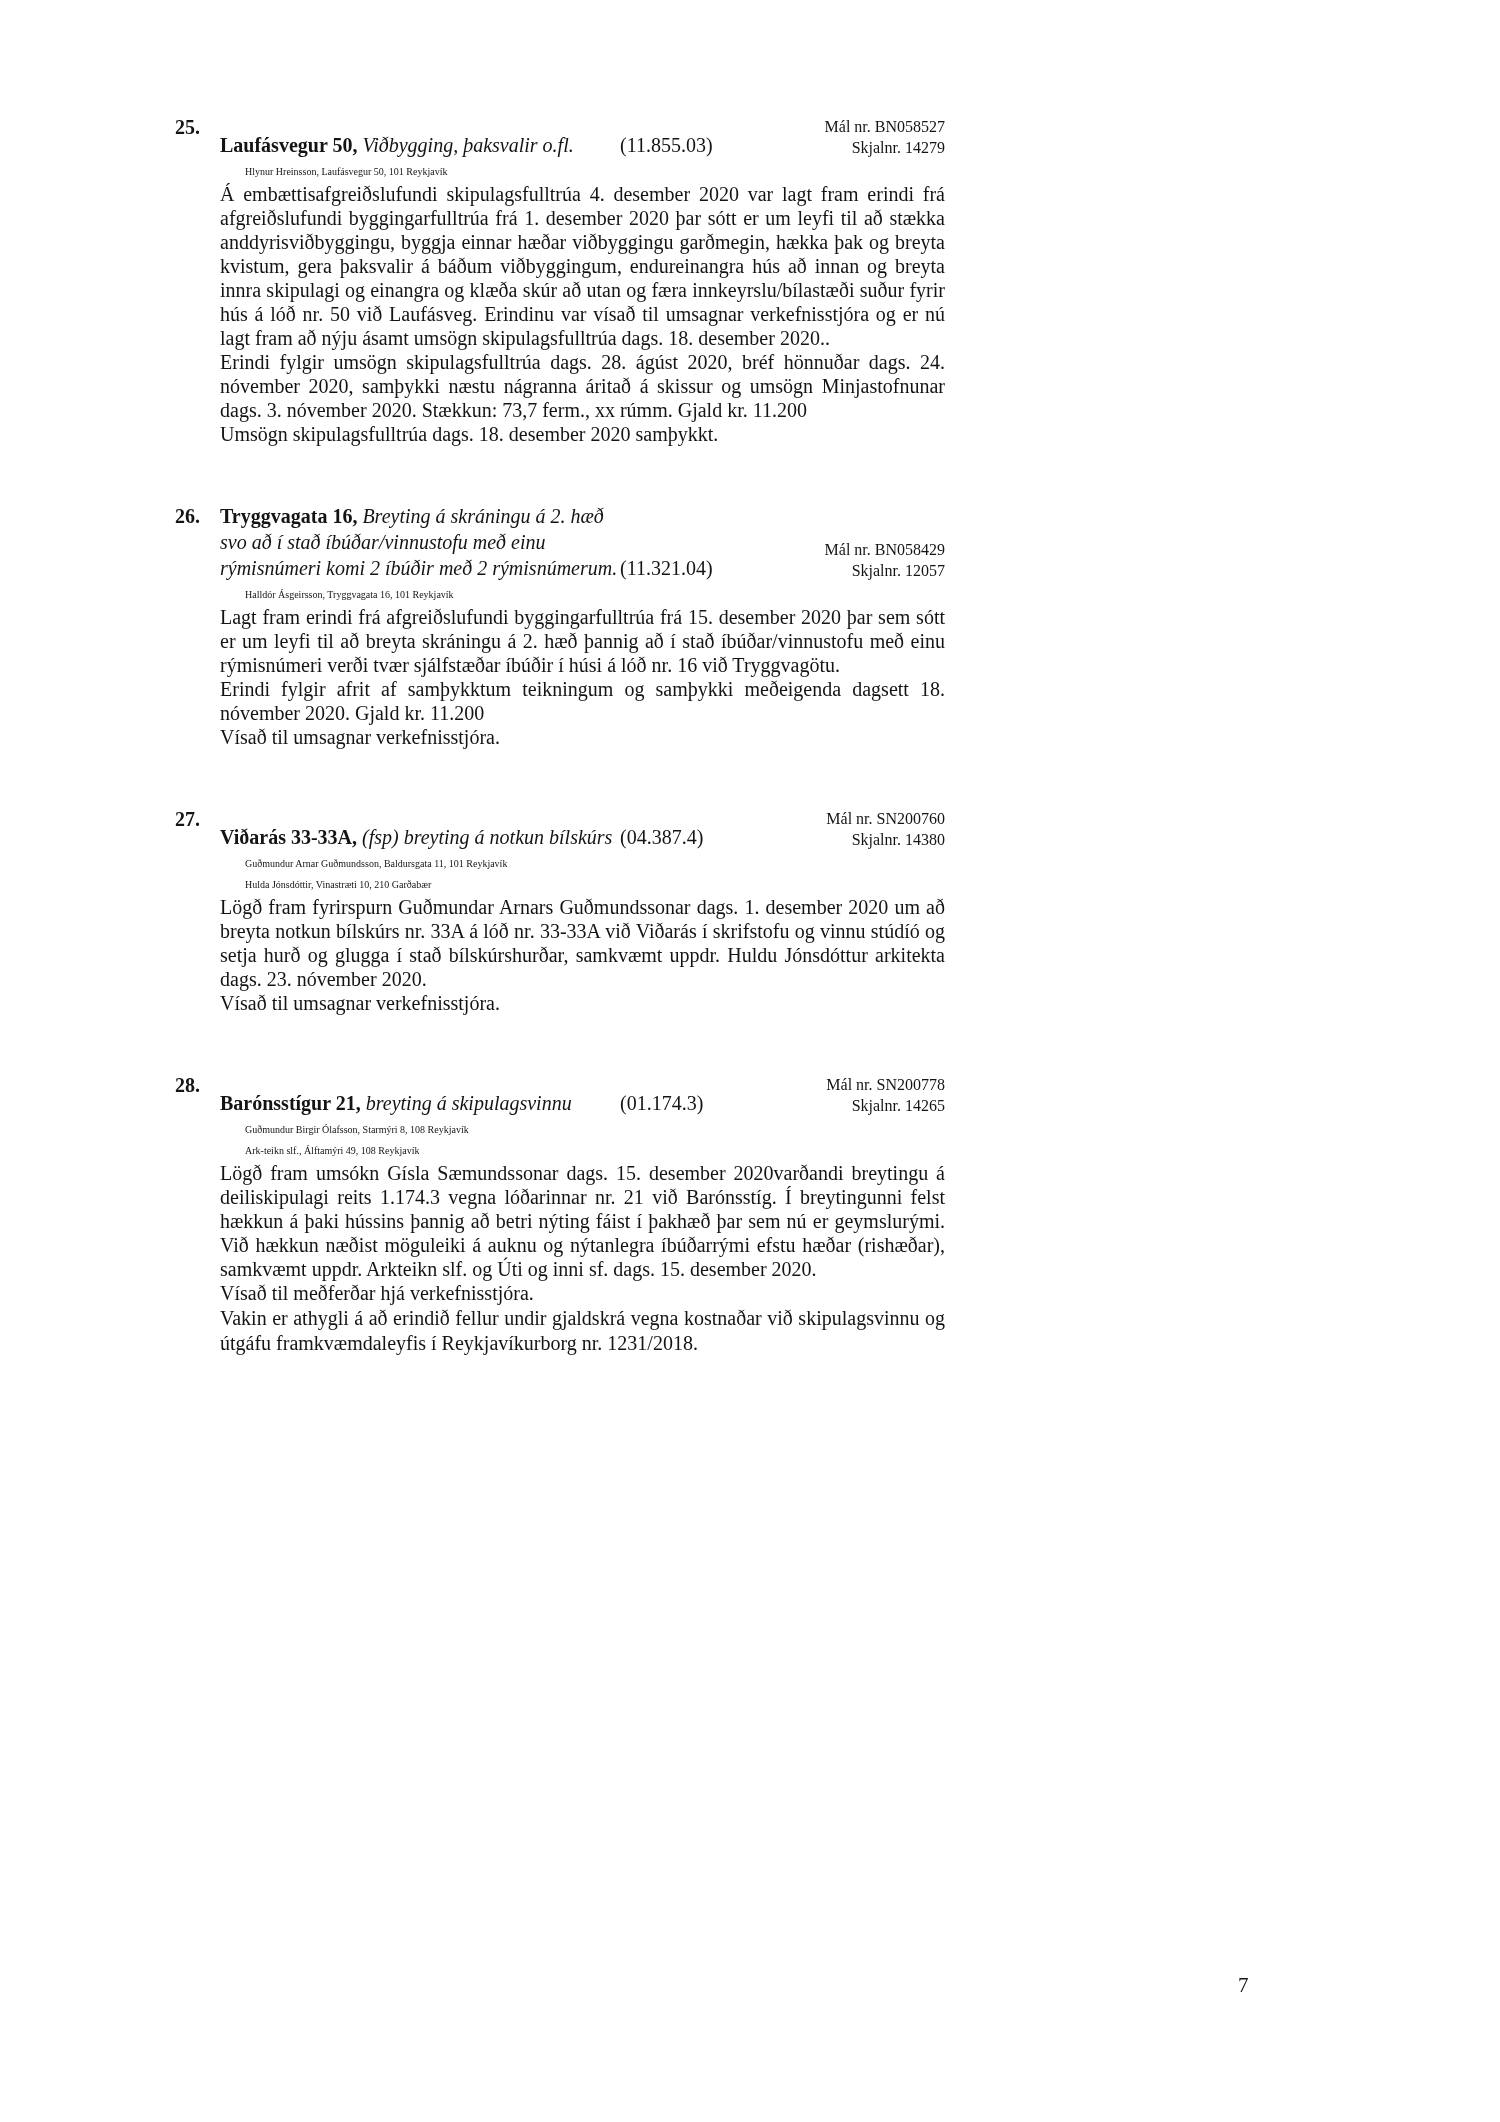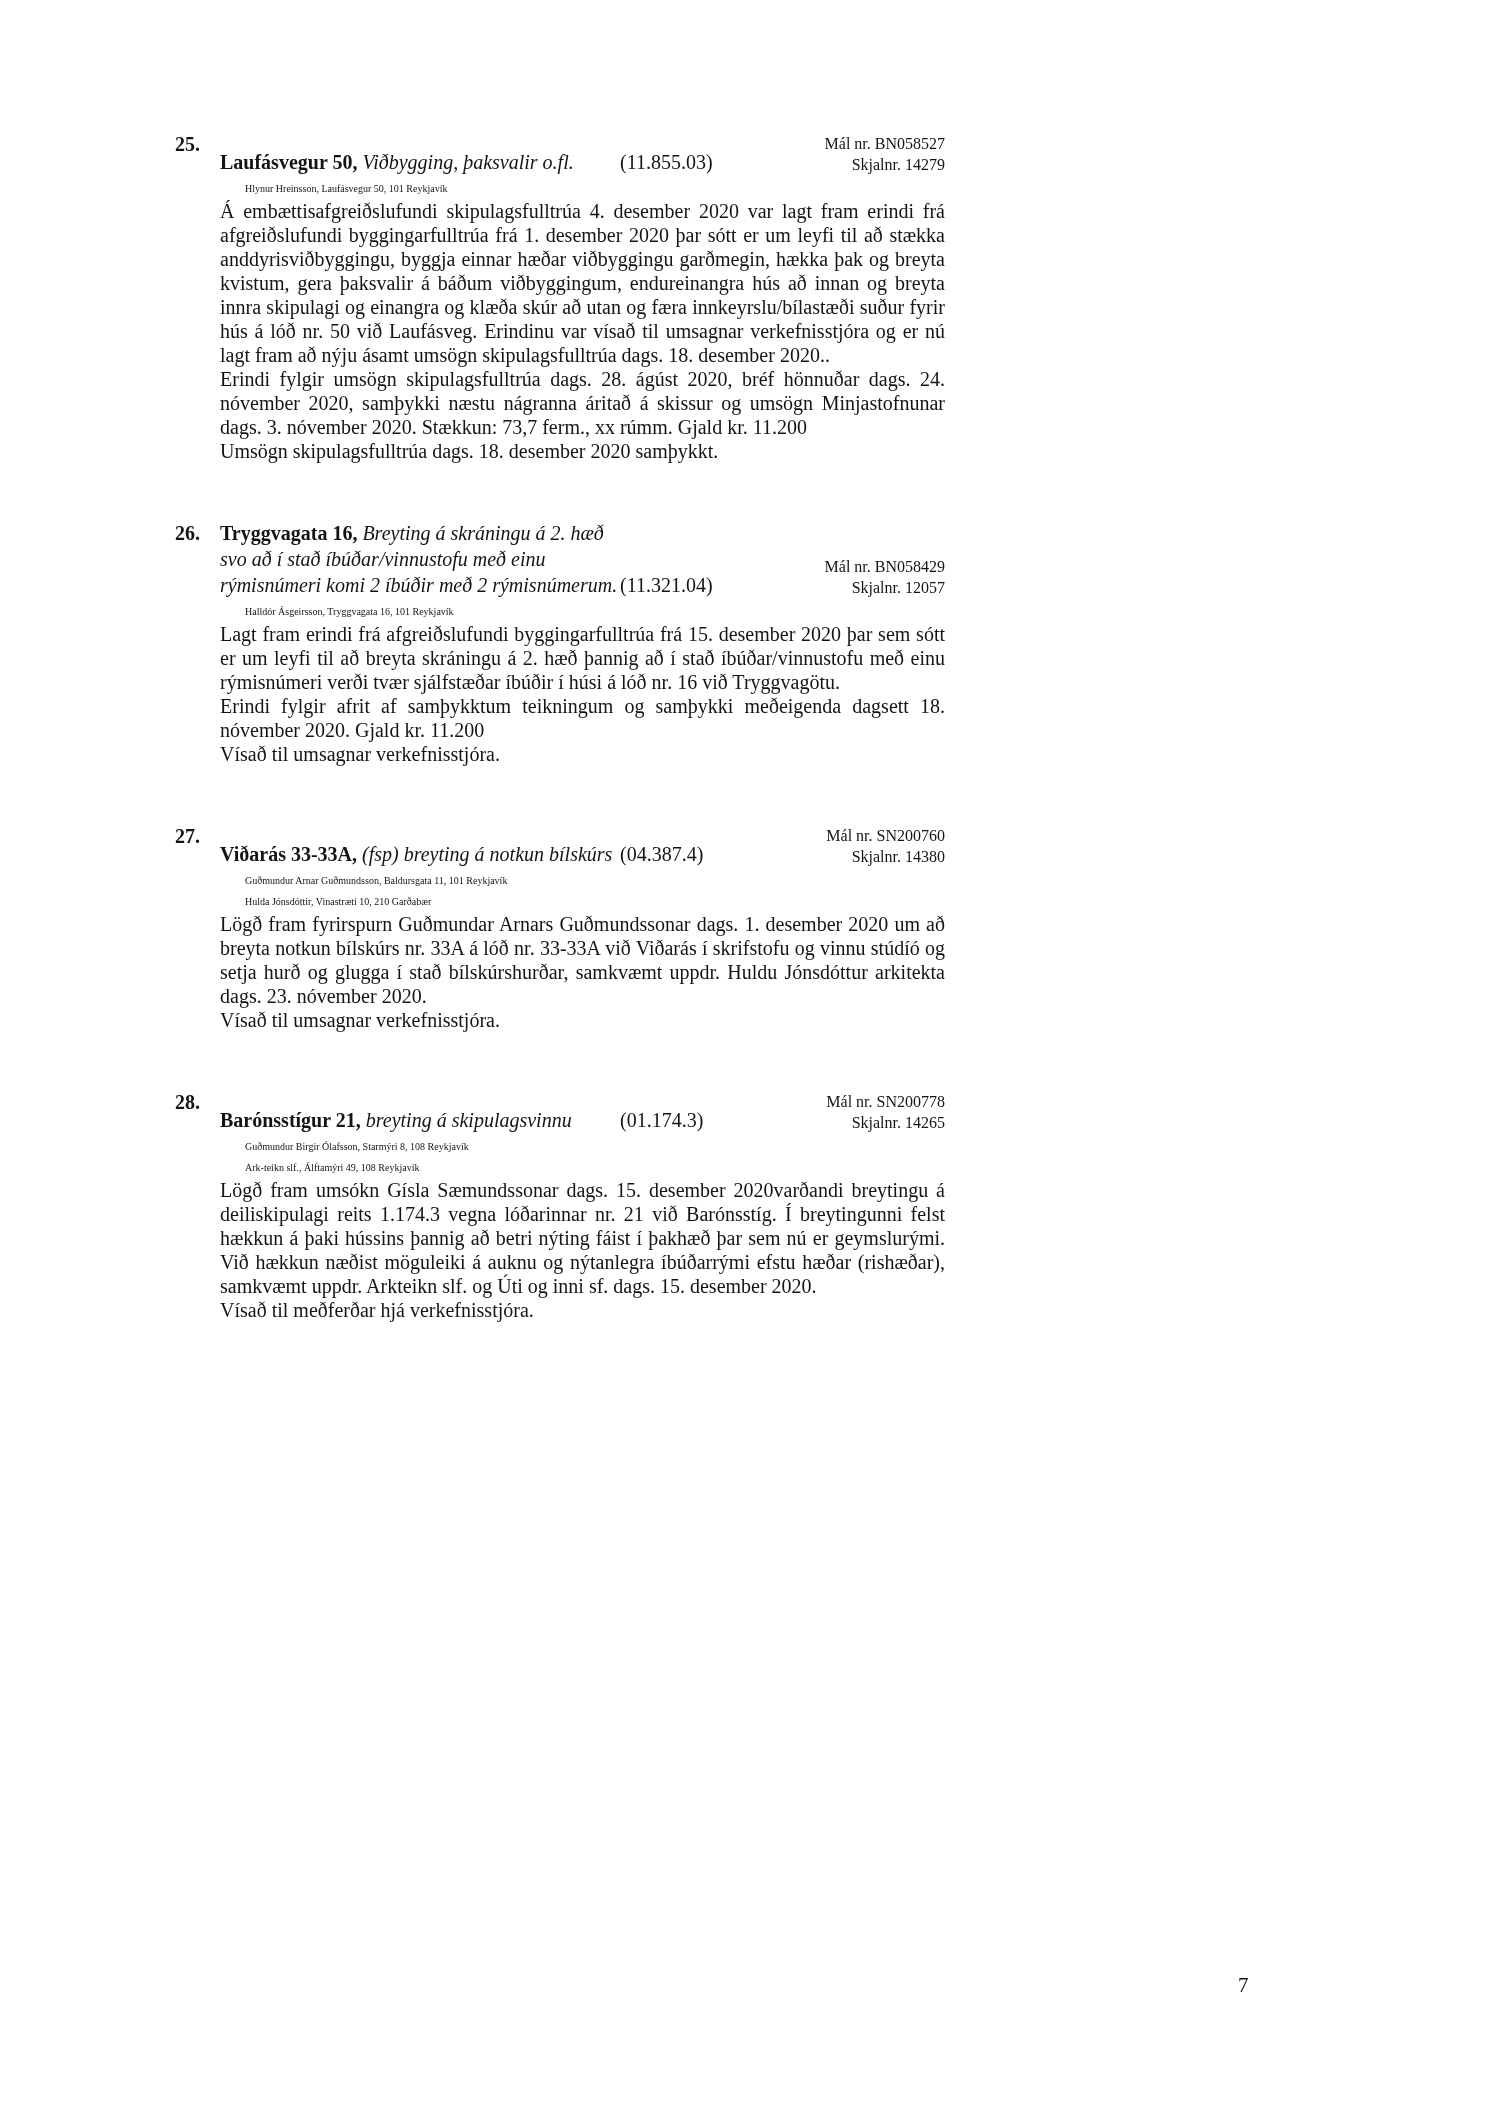--- a/index.html
+++ b/index.html
@@ -10,21 +10,21 @@
     height: 2122px;
     margin: 0 auto;
     background: #ffffff;
     font-family: "Liberation Serif", "DejaVu Serif", serif;
     color: #141414;
     overflow: hidden;
   }
   .content {
     position: absolute;
     left: 175px;
-    top: 131px;
+    top: 114px;
     width: 770px;
   }
   .item {
     display: flex;
     margin-bottom: 56px;
   }
   .item-number {
     flex: 0 0 45px;
     width: 45px;
     font-size: 20px;
@@ -168,19 +168,20 @@
             <div>Mál nr. SN200778</div>
             <div>Skjalnr. 14265</div>
           </div>
         </div>
         <div class="applicants">
           <div>Guðmundur Birgir Ólafsson, Starmýri 8, 108 Reykjavík</div>
           <div>Ark-teikn slf., Álftamýri 49, 108 Reykjavík</div>
         </div>
         <p class="body">Lögð fram umsókn Gísla Sæmundssonar dags. 15. desember 2020varðandi breytingu á deiliskipulagi reits 1.174.3 vegna lóðarinnar nr. 21 við Barónsstíg. Í breytingunni felst hækkun á þaki hússins þannig að betri nýting fáist í þakhæð þar sem nú er geymslurými. Við hækkun næðist möguleiki á auknu og nýtanlegra íbúðarrými efstu hæðar (rishæðar), samkvæmt uppdr. Arkteikn slf. og Úti og inni sf. dags. 15. desember 2020.</p>
         <p class="conclusion">Vísað til meðferðar hjá verkefnisstjóra.</p>
+        <p class="conclusion">Vakin er athygli á að erindið fellur undir gjaldskrá vegna kostnaðar við skipulagsvinnu og útgáfu framkvæmdaleyfis í Reykjavíkurborg nr. 1231/2018.</p>
       </div>
     </section>
 
   </div>
 
   <div class="page-number">7</div>
 </div>
 
 </body></html>

